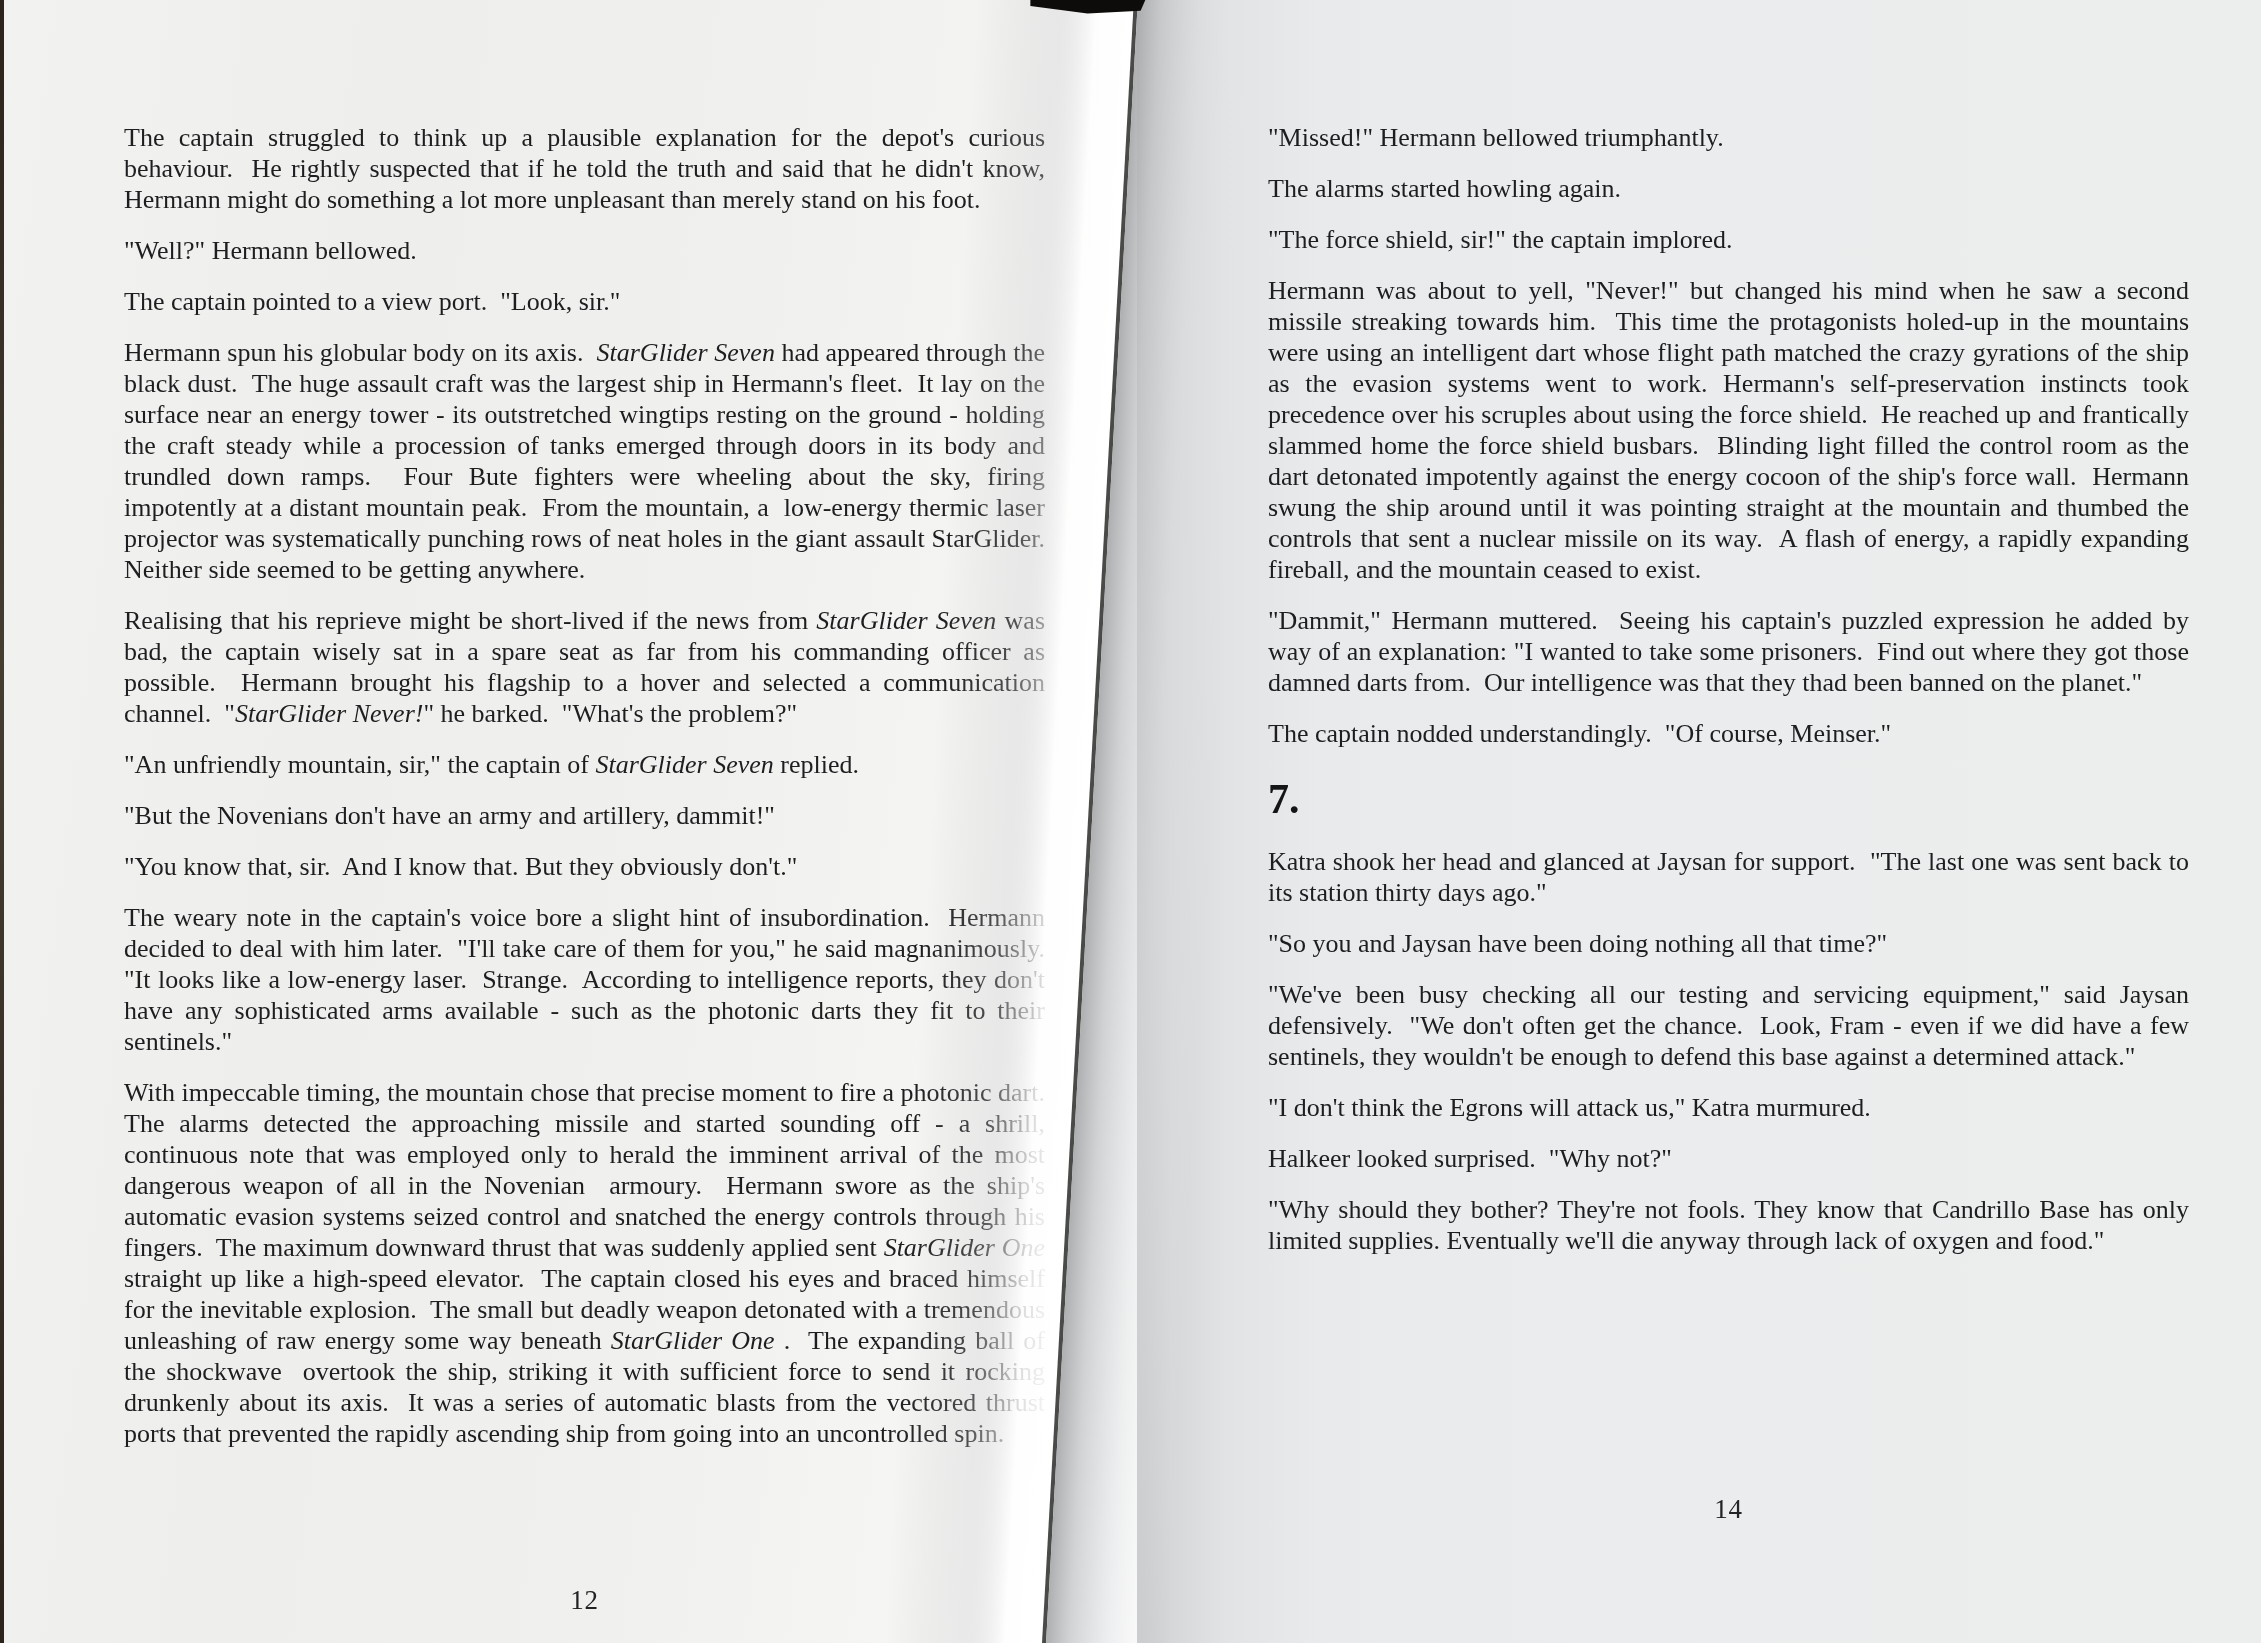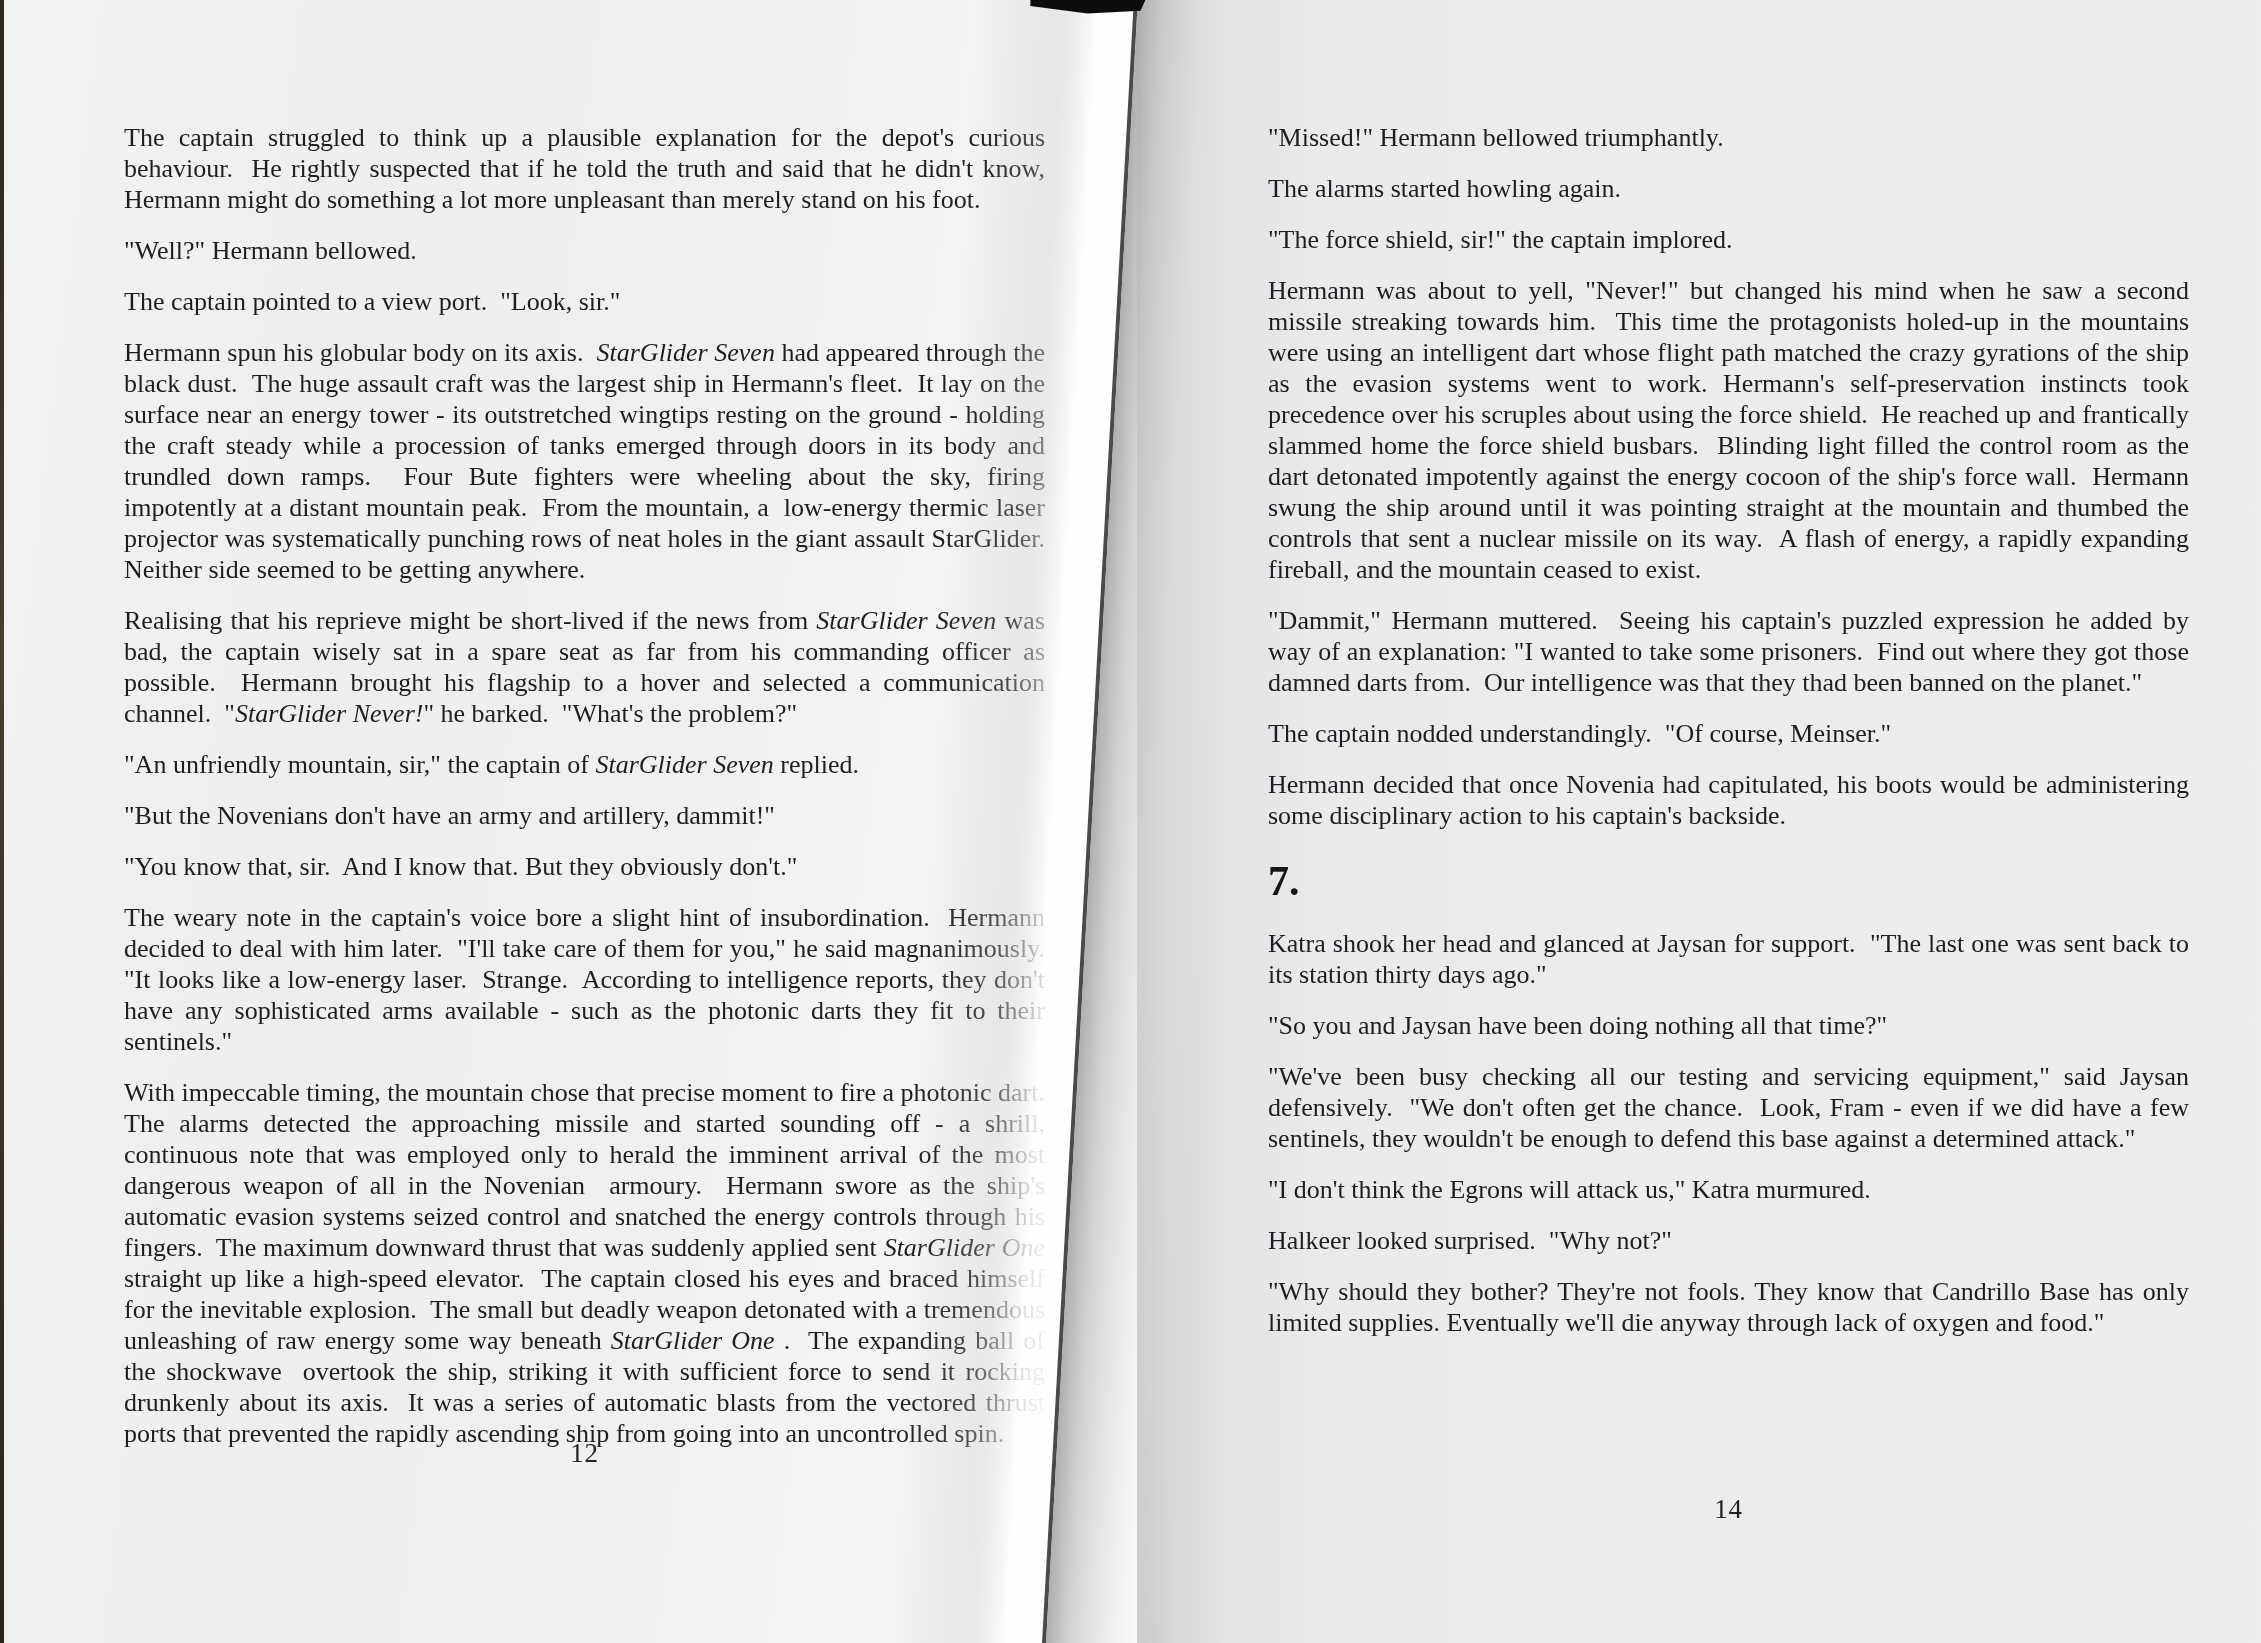--- a/index.html
+++ b/index.html
@@ -33,21 +33,21 @@
   }
   .para i { font-style: italic; }
   .chapter-heading {
     font-size: 42px; font-weight: 700; line-height: 47px;
     margin: 27px 0 23px 0; text-align: left; color: #151517;
   }
   .page-number {
     position: absolute; width: 921px; text-align: center;
     font-size: 27px; color: #232325; letter-spacing: 0.7px;
   }
-  .page-left  .page-number { left: 124px; top: 1438px; }
+  .page-left  .page-number { left: 124px; top: 1585px; }
   .page-right .page-number { left: 131px; top: 1494px; }
   .spine-overlay { position: absolute; inset: 0; pointer-events: none; }
   .left-edge {
     position: absolute; left: 0; top: 0; width: 4px; height: 100%;
     background: linear-gradient(180deg, #2a241c 0%, #463d31 40%, #2a241c 100%);
   }
 </style>
 </head>
 <body>
 
@@ -70,21 +70,20 @@
   </div>
 
   <div class="page page-right">
     <div class="text-col">
         <p class="para"><span>"Missed!" Hermann bellowed triumphantly.</span></p>
         <p class="para"><span>The alarms started howling again.</span></p>
         <p class="para"><span>"The force shield, sir!" the captain implored.</span></p>
         <p class="para"><span>Hermann was about to yell, "Never!" but changed his mind when he saw a second missile streaking towards him.  This time the protagonists holed-up in the mountains were using an intelligent dart whose flight path matched the crazy gyrations of the ship as the evasion systems went to work. Hermann's self-preservation instincts took precedence over his scruples about using the force shield.  He reached up and frantically slammed home the force shield busbars.  Blinding light filled the control room as the dart detonated impotently against the energy cocoon of the ship's force wall.  Hermann swung the ship around until it was pointing straight at the mountain and thumbed the controls that sent a nuclear missile on its way.  A flash of energy, a rapidly expanding fireball, and the mountain ceased to exist.</span></p>
         <p class="para"><span>"Dammit," Hermann muttered.  Seeing his captain's puzzled expression he added by way of an explanation: "I wanted to take some prisoners.  Find out where they got those damned darts from.  Our intelligence was that they thad been banned on the planet."</span></p>
         <p class="para"><span>The captain nodded understandingly.  "Of course, Meinser."</span></p>
-        <p class="para"><span>Hermann decided that once Novenia had capitulated, his boots would be administering some disciplinary action to his captain's backside.</span></p>
         <div class="chapter-heading"><span>7.</span></div>
         <p class="para"><span>Katra shook her head and glanced at Jaysan for support.  "The last one was sent back to its station thirty days ago."</span></p>
         <p class="para"><span>"So you and Jaysan have been doing nothing all that time?"</span></p>
         <p class="para"><span>"We've been busy checking all our testing and servicing equipment," said Jaysan defensively.  "We don't often get the chance.  Look, Fram - even if we did have a few sentinels, they wouldn't be enough to defend this base against a determined attack."</span></p>
         <p class="para"><span>"I don't think the Egrons will attack us," Katra murmured.</span></p>
         <p class="para"><span>Halkeer looked surprised.  "Why not?"</span></p>
         <p class="para"><span>"Why should they bother? They're not fools. They know that Candrillo Base has only limited supplies. Eventually we'll die anyway through lack of oxygen and food."</span></p>
       </div>
     <div class="page-number">14</div>
   </div>

